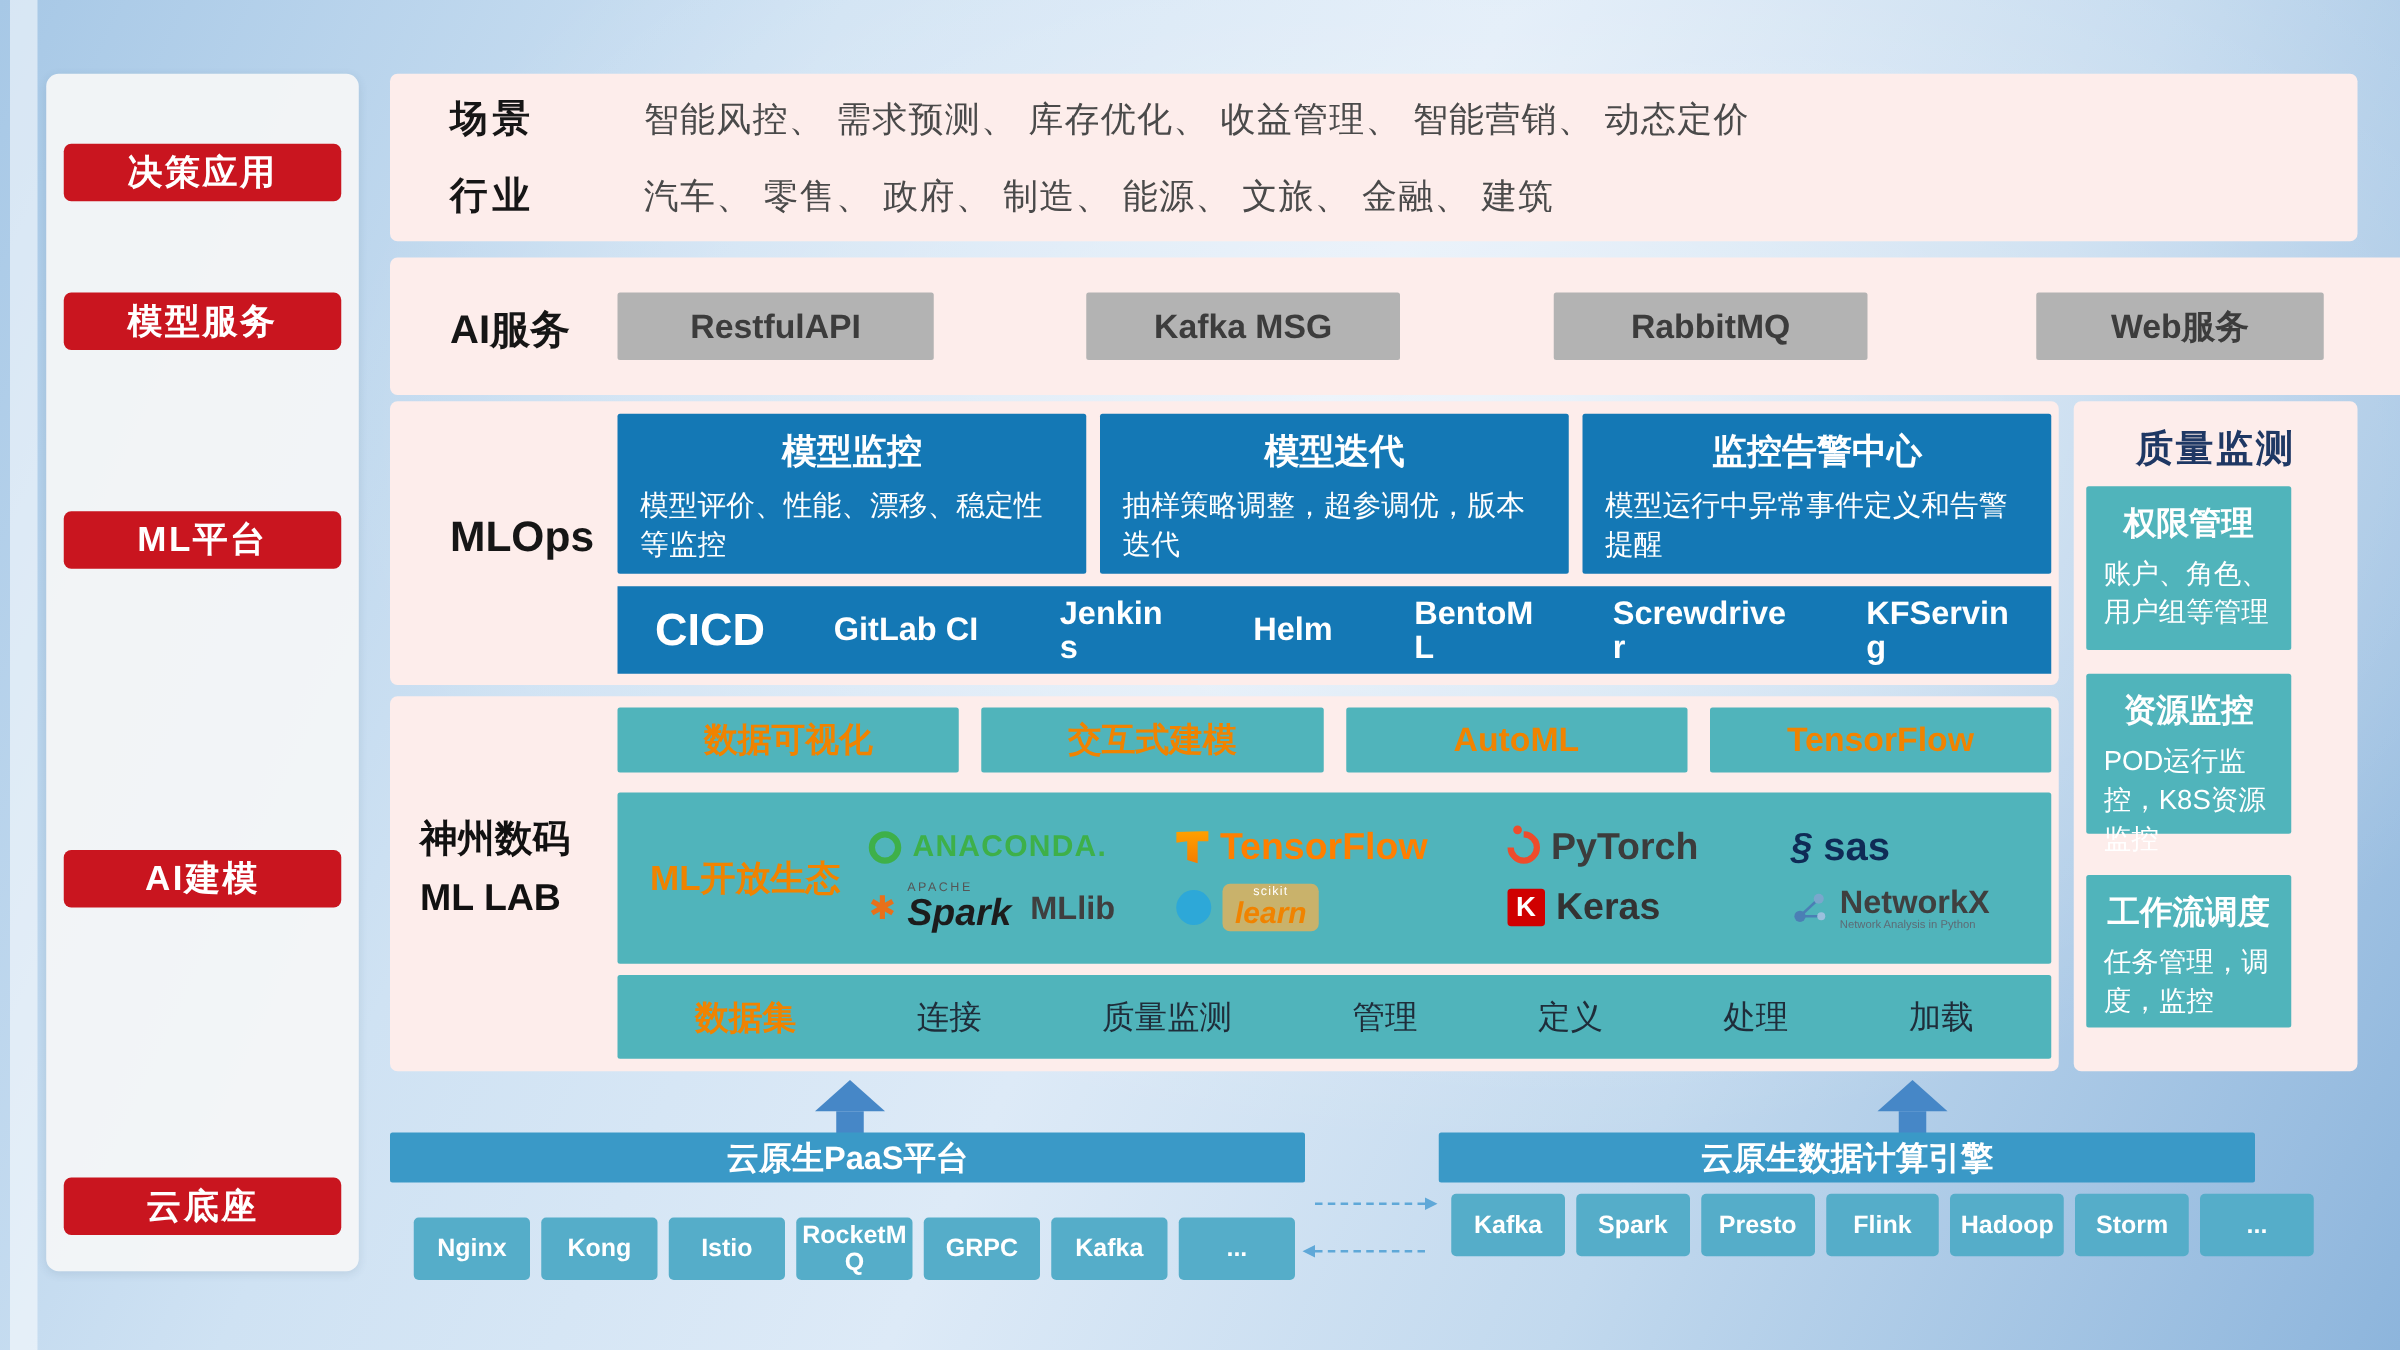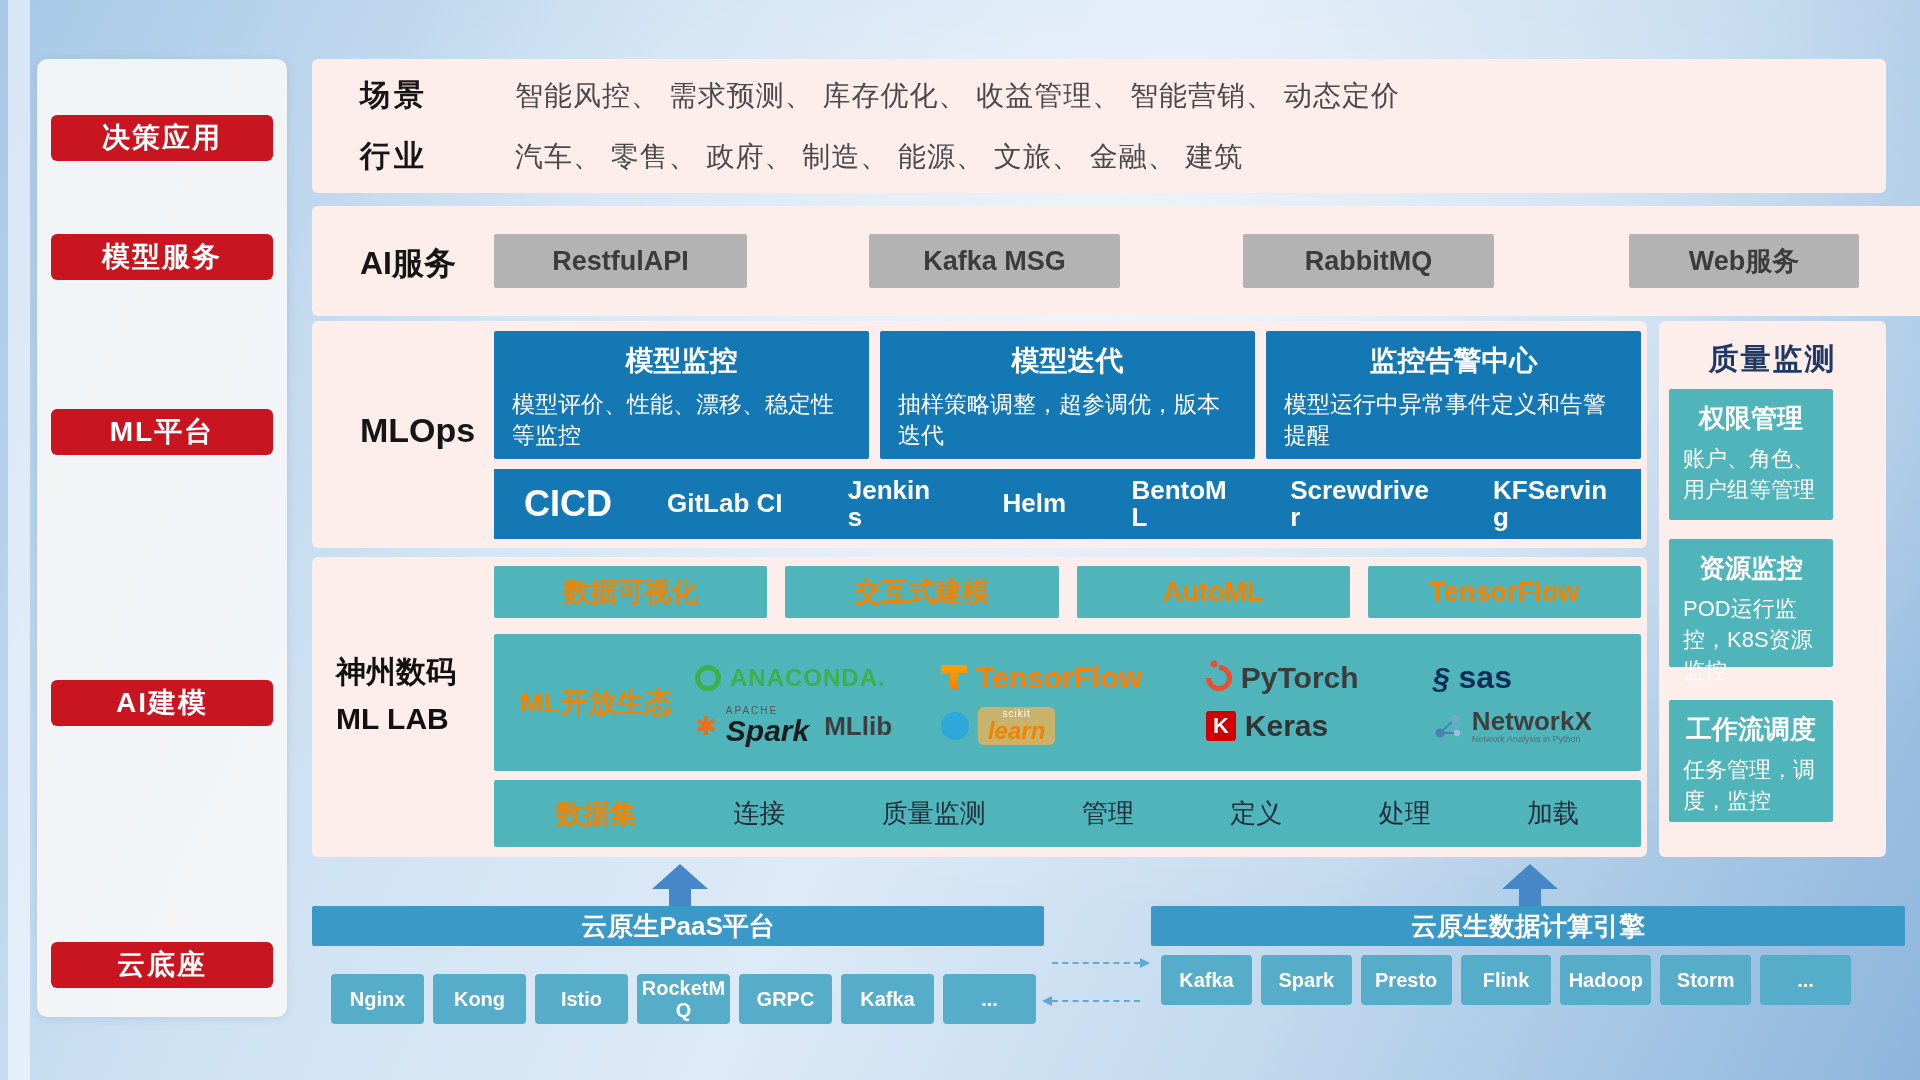--- a/index.html
+++ b/index.html
@@ -107,21 +107,21 @@
 
   
   .up-arrow { position:absolute; top:864px; width:56px; }
   .up-arrow .head { width:0; height:0; border-left:28px solid transparent; border-right:28px solid transparent;
     border-bottom:25px solid #4687c7; }
   .up-arrow .stem { width:22px; height:20px; background:#4687c7; margin:0 auto; }
   #arrow-left { left:652px; } #arrow-right { left:1502px; }
 
   .bbar { position:absolute; top:906px; height:40px; background:#3a99c7; color:#fff; display:flex;
     align-items:center; justify-content:center; font-size:26px; font-weight:bold; border-radius:2px; }
-  #paas-bar { left:312px; width:732px; } #engine-bar { left:1151px; width:754px; }
+  #paas-bar { left:312px; width:732px; } #engine-bar { left:1151px; width:653px; }
   .bbtns { position:absolute; top:955px; display:flex; gap:9px; }
   #paas-btns { left:331px; width:705px;margin-top:19px; } #engine-btns { left:1161px; width:690px; }
   .bbtn { flex:1; height:50px; background:#55adc9; border-radius:4px; color:#fff; font-size:20px;
     font-weight:bold; display:flex; align-items:center; justify-content:center; text-align:center;
     word-break:break-all; line-height:1.1; padding:2px; }
 
   .dash-arrow { position:absolute; height:0; border-top:2px dashed #5fa8d8; width:88px; left:1052px; }
   .dash-arrow::after { content:""; position:absolute; top:-6px; width:0; height:0;
     border-top:5px solid transparent; border-bottom:5px solid transparent; }
   #dash-right { top:962px; } #dash-right::after { right:-10px; border-left:10px solid #5fa8d8; }

